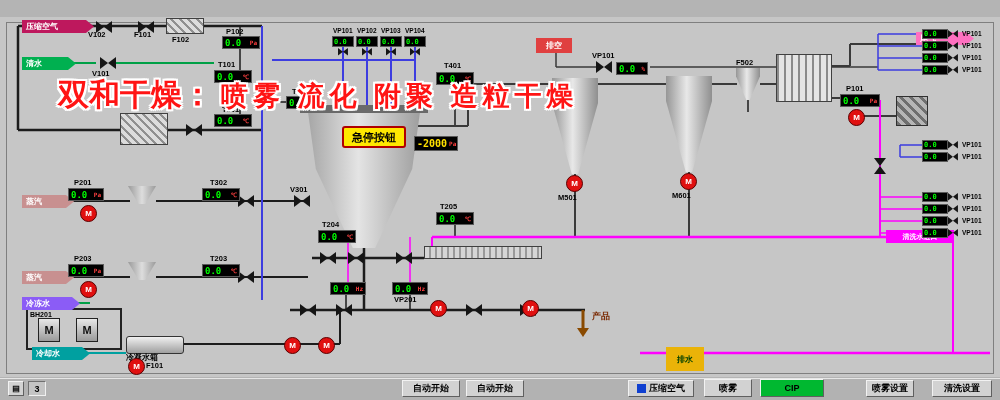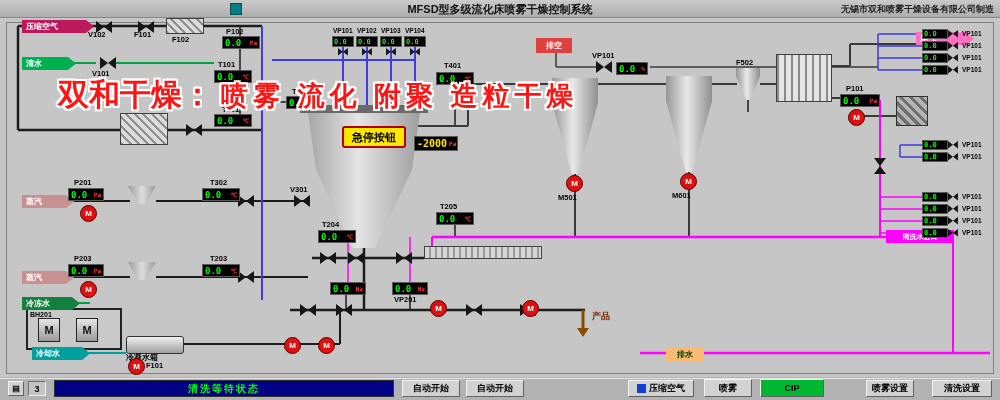--- a/index.html
+++ b/index.html
@@ -57,25 +57,20 @@
   .statusbar{position:absolute;left:54px;top:380px;width:340px;height:17px;background:var(--status-bg,#000084);border:1px solid #333;color:var(--status-text,#00ff00);font-size:10px;font-weight:bold;display:flex;align-items:center;justify-content:center;letter-spacing:2px;box-sizing:border-box;z-index:31}
   .pagebox{position:absolute;left:28px;top:381px;width:18px;height:15px;background:#c4c4c4;border:1px solid;border-color:#707070 #f0f0f0 #f0f0f0 #707070;font-size:9px;font-weight:bold;display:flex;align-items:center;justify-content:center;box-sizing:border-box;z-index:31}
   .navbtn{position:absolute;left:8px;top:381px;width:16px;height:15px;font-size:8px}
   .mute-ico{width:9px;height:9px;background:#1040d0;margin-right:3px;display:inline-block}
 </style>
 </head>
 <body>
 
 <div class="stage">
 
-  <div class="hdr">
-    <div class="hdr-title">MFSD型多级流化床喷雾干燥控制系统</div>
-    <div class="hdr-co">无锡市双和喷雾干燥设备有限公司制造</div>
-    <div class="hdr-sq"></div>
-  </div>
 
   <div class="diagram"></div>
   <div class="frame"></div>
 
   <svg class="pipes" width="1000" height="400" viewBox="0 0 1000 400">
     <path d="M18 26H262M18 26V130M18 130H120M168 130H262M364 247V310M290 310H585M312 258H424" stroke="#1c1c1c" stroke-width="2.5" fill="none"></path>
     <path d="M58 201H130M156 201H308M58 277H130M156 277H308M182 344H340M340 310V344" stroke="#1c1c1c" stroke-width="2" fill="none"></path>
     <path d="M240 26V36M240 49V70M240 83V114M262 102H286M346 294V310M410 294V310M455 85V126M455 225V237M748 100V112" stroke="#1c1c1c" stroke-width="1.5" fill="none"></path>
     <path d="M418 126H468M468 126V84M468 84H554M598 84H668M712 84H737M760 84H778M830 66H850M850 66V44M850 44H918M830 98H840M858 116H896M575 172V237M689 170V237" stroke="#3a3a3a" stroke-width="2" fill="none"></path>
     <path d="M556 53V67M556 67H596M650 67H878" stroke="#3a3a3a" stroke-width="1.5" fill="none"></path>
@@ -110,25 +105,25 @@
   <button class="estop">急停按钮</button>
   <div class="disp alarm" style="left:414px;top:136px;width:44px">
     <span class="v">-2000</span>
     <span class="u">Pa</span>
   </div>
 
   <div class="arrowR" style="left:22px;top:20px;width:58px;background:#be185d">压缩空气</div>
   <div class="arrowR" style="left:22px;top:57px;width:40px;background:#00b050">清水</div>
   <div class="arrowR" style="left:22px;top:195px;width:38px;background:#c89090">蒸汽</div>
   <div class="arrowR" style="left:22px;top:271px;width:38px;background:#c89090">蒸汽</div>
-  <div class="arrowR" style="left:22px;top:297px;width:44px;background:#15803d">冷冻水</div>
+  <div class="arrowR" style="left:22px;top:297px;width:44px;background:#8b5cf6">冷冻水</div>
   <div class="arrowR" style="left:32px;top:347px;width:44px;background:#00a0a0">冷却水</div>
   <div class="arrowR" style="left:916px;top:32px;width:44px;background:#ff70c0">尾气</div>
   <div class="tagbox" style="left:536px;top:38px;width:36px;height:15px;background:#e04040">排空</div>
-  <div class="tagbox" style="left:666px;top:347px;width:38px;height:14px;background:#fdba74;color:#004000">排水</div>
+  <div class="tagbox" style="left:666px;top:347px;width:38px;height:24px;background:#eab308;color:#004000">排水</div>
   <div class="tagbox" style="left:886px;top:230px;width:68px;height:13px;background:#ff00ff;font-size:7px">清洗水进口</div>
   <div class="lbl" style="left:592px;top:312px;font-size:9px;color:#7a2800">产品</div>
 
   <div class="disp" style="left:222px;top:36px;width:38px">
       <span class="v">0.0</span>
       <span class="u">Pa</span>
     </div>
   <div class="disp" style="left:214px;top:70px;width:38px">
       <span class="v">0.0</span>
       <span class="u">℃</span>
@@ -314,21 +309,20 @@
   <div class="lbl" style="left:126px;top:354px;font-size:8px">冷凝水箱</div>
   <div class="lbl" style="left:146px;top:362px">F101</div>
 
   <div class="watermark">
     <span class="wm-brand">双和干燥：</span><span class="wm-slogan">喷雾 流化 附聚 造粒干燥</span>
   </div>
 
   <div class="ftr"></div>
   <button class="btn navbtn">▤</button>
   <div class="pagebox">3</div>
-  <div class="statusbar">清洗等待状态</div>
   <button class="btn" style="left:402px;top:380px;width:58px">自动开始</button>
   <button class="btn" style="left:466px;top:380px;width:58px">自动开始</button>
   <button class="btn" style="left:628px;top:380px;width:66px">
       <span class="mute-ico"></span>
       <span>压缩空气</span>
     </button>
   <button class="btn" style="left:704px;top:379px;width:48px;height:18px">喷雾</button>
   <button class="btn cip" style="left:760px;top:379px;width:64px;height:18px">CIP</button>
   <button class="btn" style="left:866px;top:380px;width:48px">喷雾设置</button>
   <button class="btn" style="left:932px;top:380px;width:60px">清洗设置</button>

